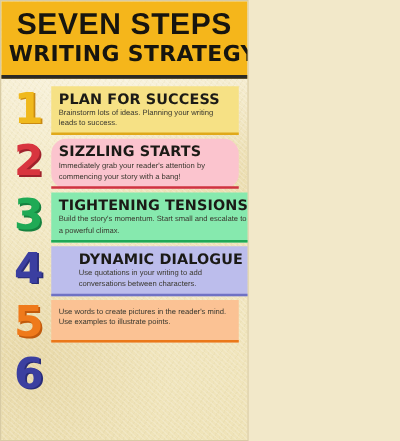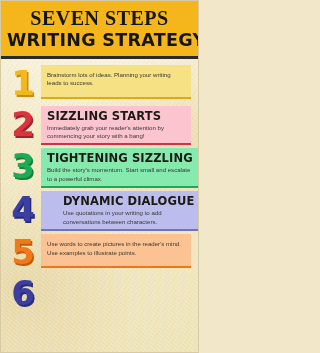--- a/index.html
+++ b/index.html
@@ -44,23 +44,23 @@
   .banner {
     position: relative;
     background: #f5b61b;
     padding: 7px 6px 6px 6px;
     border-bottom: 3px solid #2b2a25;
     text-align: center;
     z-index: 2;
   }
   .banner-line1 {
     display: block;
-    font-family: Liberation Serif, serif;
+    font-family: Liberation Sans, sans-serif;
     font-weight: bold;
-    font-size: 20px;
+    font-size: 24px;
     letter-spacing: 0.5px;
     line-height: 1.0;
     color: #17150f;
     white-space: nowrap;
   }
   .banner-line2 {
     display: block;
     margin-top: 4px;
     font-family: "DejaVu Sans", sans-serif;
     font-weight: bold;
@@ -140,38 +140,39 @@
   <div class="banner" style="background-color: rgb(245, 182, 27); border-bottom-color: rgb(43, 42, 37);">
     <span class="banner-line1" style="color: rgb(23, 21, 15);">SEVEN STEPS</span>
     <span class="banner-line2" style="color: rgb(23, 21, 15);">WRITING STRATEGY</span>
   </div>
 
   <div class="steps">
 
     <div class="step">
       <div class="numeral" style="color: rgb(240, 185, 29); text-shadow: rgb(201, 138, 18) 1.5px 1.5px 0px;">1</div>
       <div class="card" style="background-color: rgb(246, 225, 133);">
+        <span class="card-title">PLAN FOR SUCCESS</span>
         <span class="card-body">Brainstorm lots of ideas. Planning your writing leads to success.</span>
         <span class="card-accent" style="background-color: rgb(224, 169, 26);"></span>
       </div>
     </div>
 
     <div class="step">
       <div class="numeral" style="color: rgb(216, 53, 63); text-shadow: rgb(160, 34, 44) 1.5px 1.5px 0px;">2</div>
-      <div class="card" style="background-color: rgb(251, 196, 206);">
+      <div class="card" style="background-color: rgb(251, 196, 206); border-radius: 12px;">
         <span class="card-title">SIZZLING STARTS</span>
         <span class="card-body">Immediately grab your reader's attention by commencing your story with a bang!</span>
         <span class="card-accent" style="background-color: rgb(207, 51, 64);"></span>
       </div>
     </div>
 
     <div class="step">
       <div class="numeral" style="color: rgb(31, 170, 85); text-shadow: rgb(22, 129, 63) 1.5px 1.5px 0px;">3</div>
       <div class="card" style="background-color: rgb(134, 233, 174);">
-        <span class="card-title">TIGHTENING SIZZLING</span>
+        <span class="card-title">TIGHTENING TENSIONS</span>
         <span class="card-body">Build the story's momentum. Start small and escalate to a powerful climax.</span>
         <span class="card-accent" style="background-color: rgb(31, 168, 86);"></span>
       </div>
     </div>
 
     <div class="step">
       <div class="numeral" style="color: rgb(59, 63, 160); text-shadow: rgb(41, 44, 120) 1.5px 1.5px 0px;">4</div>
       <div class="card" style="background-color: rgb(188, 189, 236); padding-left: 22px;">
         <span class="card-title">DYNAMIC DIALOGUE</span>
         <span class="card-body">Use quotations in your writing to add conversations between characters.</span>

